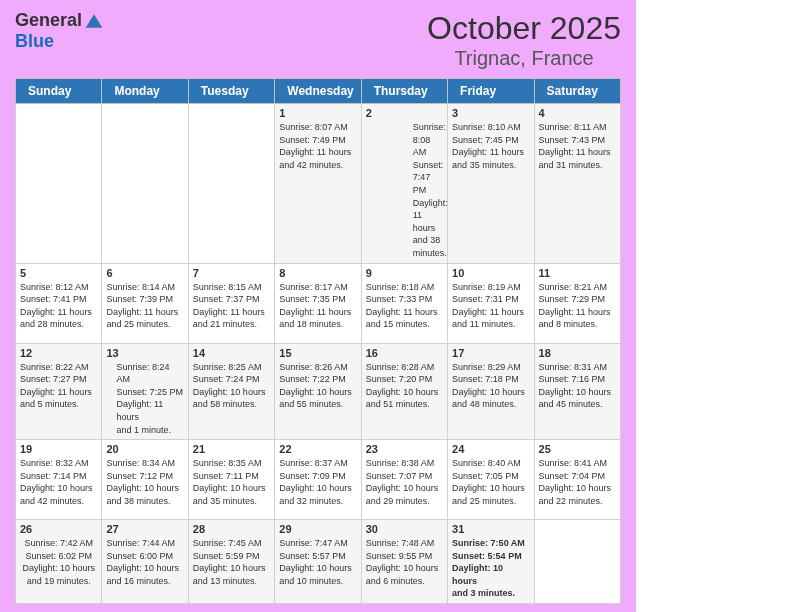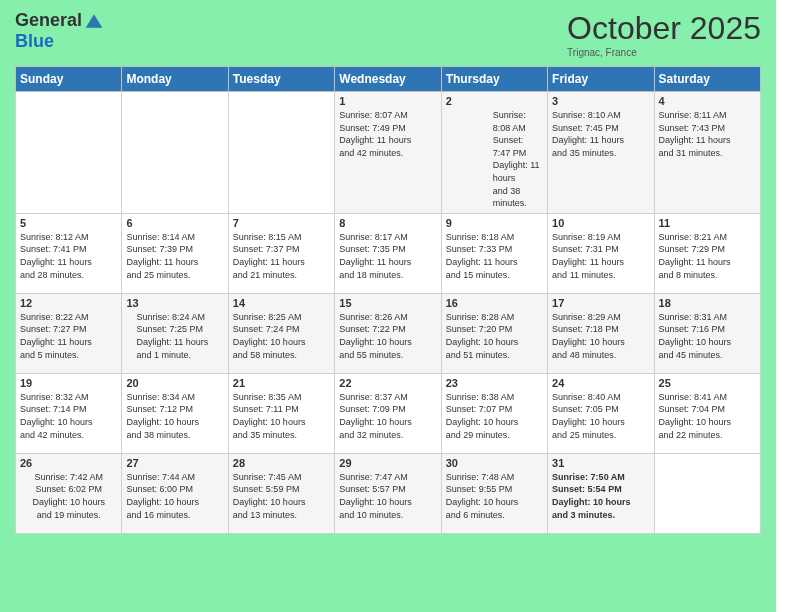--- a/index.html
+++ b/index.html
@@ -4,23 +4,23 @@
   <style>
     * { box-sizing: border-box; margin: 0; padding: 0; }
     body {
       font-family: Arial, sans-serif;
       background: #fff;
       width: 792px;
       height: 612px;
       overflow: hidden;
     }
     .page {
-      width: 776px;
+      width: 636px;
       height: 612px;
-      background: #86efac;
+      background: #f0abfc;
       padding: 10px 15px;
     }
     .header {
       display: flex;
       justify-content: space-between;
       align-items: flex-start;
       margin-bottom: 8px;
     }
     .logo {
       display: flex;
@@ -40,43 +40,43 @@
       font-size: 18px;
       font-weight: bold;
       color: #1a6bbf;
     }
     .logo-icon {
       width: 20px;
       height: 20px;
       margin-left: 2px;
     }
     .title-block {
-      text-align: left;
+      text-align: center;
       margin-left: 16px;
     }
     .month-title {
       font-size: 32px;
       font-weight: normal;
       color: #333;
     }
     .subtitle {
-      font-size: 10px;
+      font-size: 20px;
       color: #555;
     }
     table {
       width: 100%;
       border-collapse: collapse;
       table-layout: fixed;
     }
     thead tr th {
       background-color: #2e75b6;
       color: #fff;
       font-size: 12px;
       font-weight: bold;
-      padding: 5px 4px;
+      padding: 5px 12px;
       text-align: left;
       border: 1px solid #c0c0c0;
     }
     tbody tr td {
       border: 1px solid #d0d0d0;
       vertical-align: top;
       padding: 3px 4px;
       font-size: 9.5px;
       color: #333;
       height: 80px;

